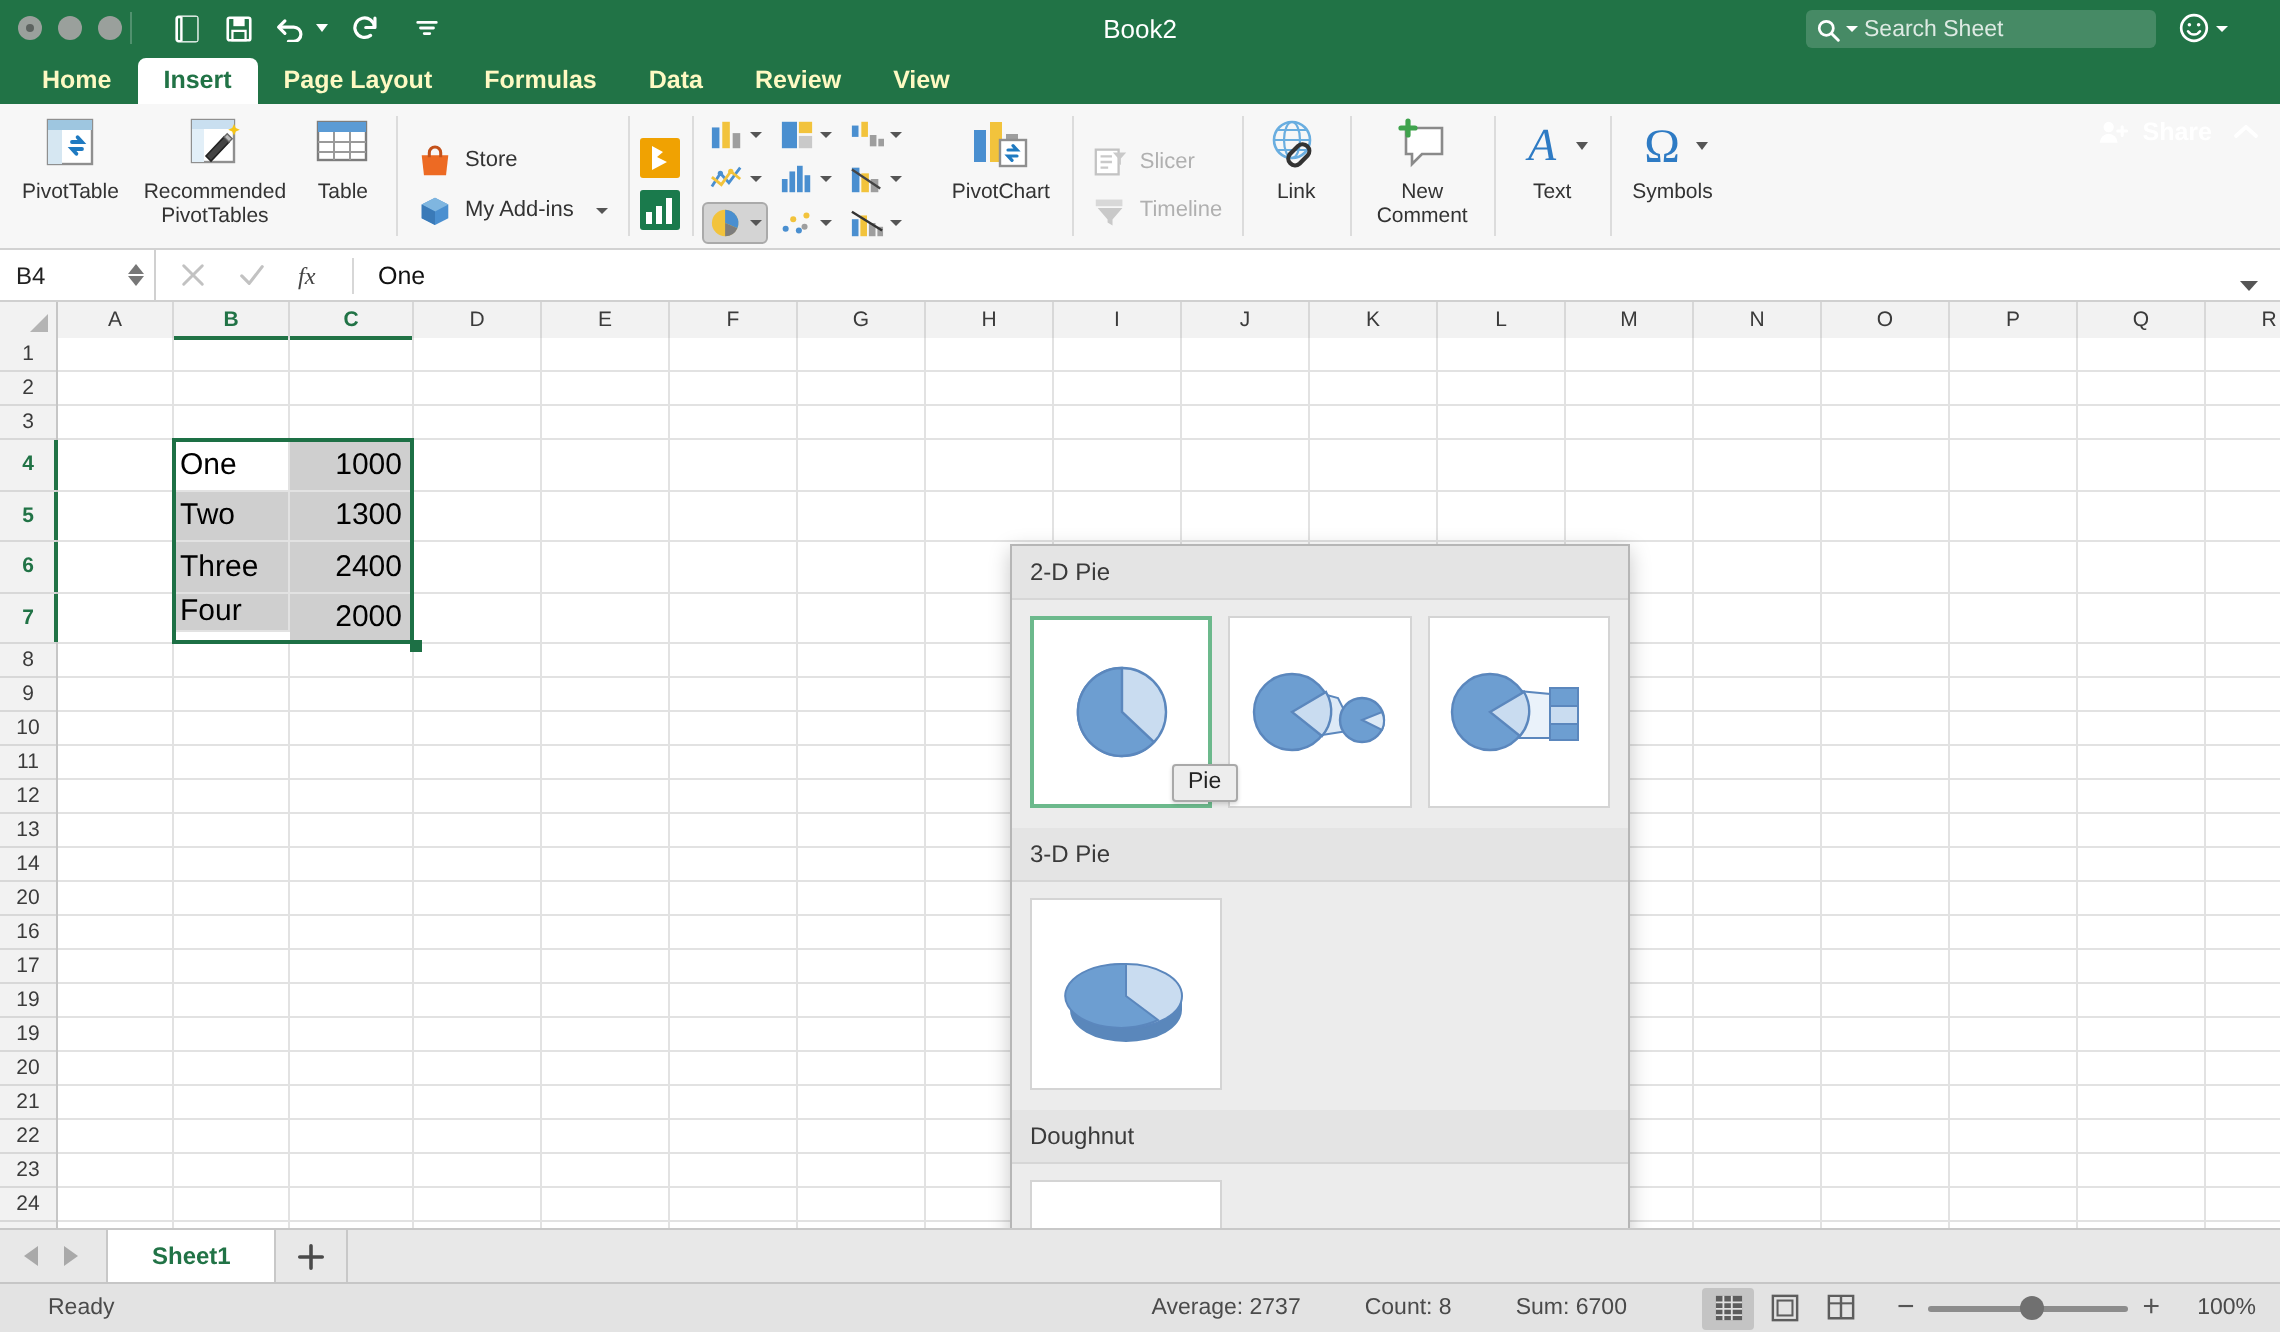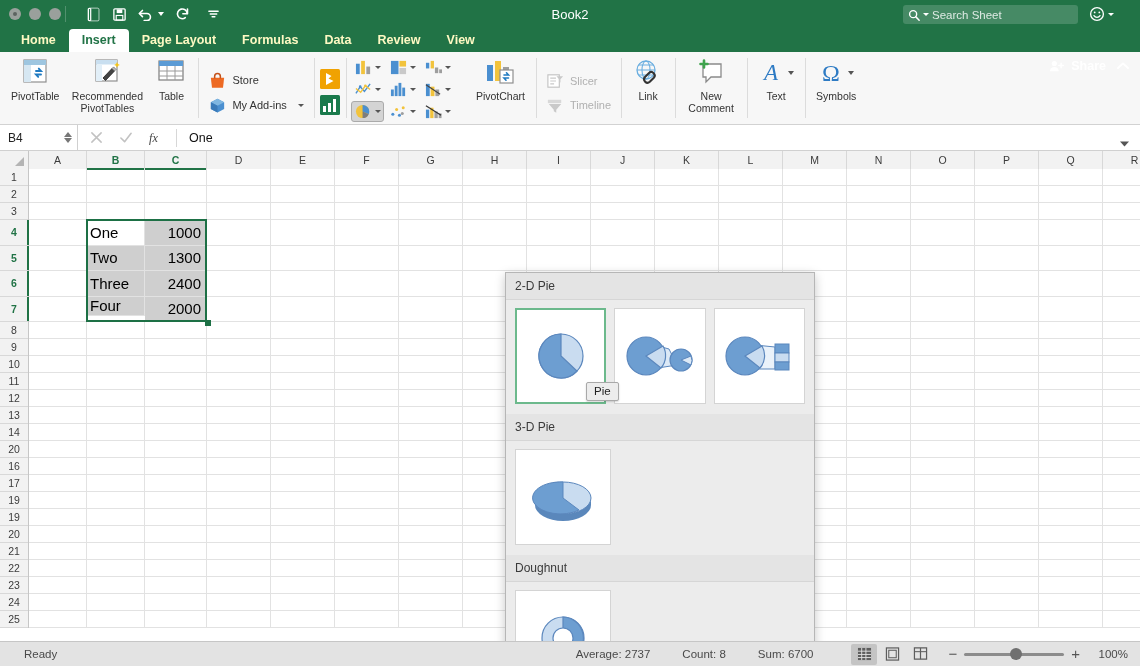--- a/index.html
+++ b/index.html
@@ -1164,20 +1164,32 @@
             <circle cx="31" cy="31" r="21" fill="#c9dcf0" stroke="#5b87bd" stroke-width="1.2"></circle>
             <path d="M31 31 L31 10 A21 21 0 0 1 44 47 z" fill="#6d9ed1" stroke="#5b87bd" stroke-width="1.2"></path>
             <circle cx="31" cy="31" r="10" fill="#fff" stroke="#5b87bd" stroke-width="1.2"></circle>
           </svg>
         </div>
       </div>
     </div>
     <div class="tooltip">Pie</div>
   </div>
 
+  <div class="sheetbar">
+    <div class="navarrows">
+      <span class="tri l"></span>
+      <span class="tri r"></span>
+    </div>
+    <div class="stab">Sheet1</div>
+    <div class="addsheet">
+      <svg width="15" height="15" viewBox="0 0 16 16">
+          <path d="M8 2 v12 M2 8 h12" stroke="#4a4a4a" stroke-width="1.9" stroke-linecap="round"></path>
+        </svg>
+    </div>
+  </div>
 
   <div class="statusbar">
     <span class="sb-ready">Ready</span>
     <div class="sb-right">
       <span class="sb-stat">Average: 2737</span>
       <span class="sb-stat">Count: 8</span>
       <span class="sb-stat" style="padding-right:37px">Sum: 6700</span>
       <span class="viewbtn on">
         <svg width="15" height="14" viewBox="0 0 16 15">
             <rect x="1" y="1" width="14" height="13" fill="#5d5d5d"></rect>

